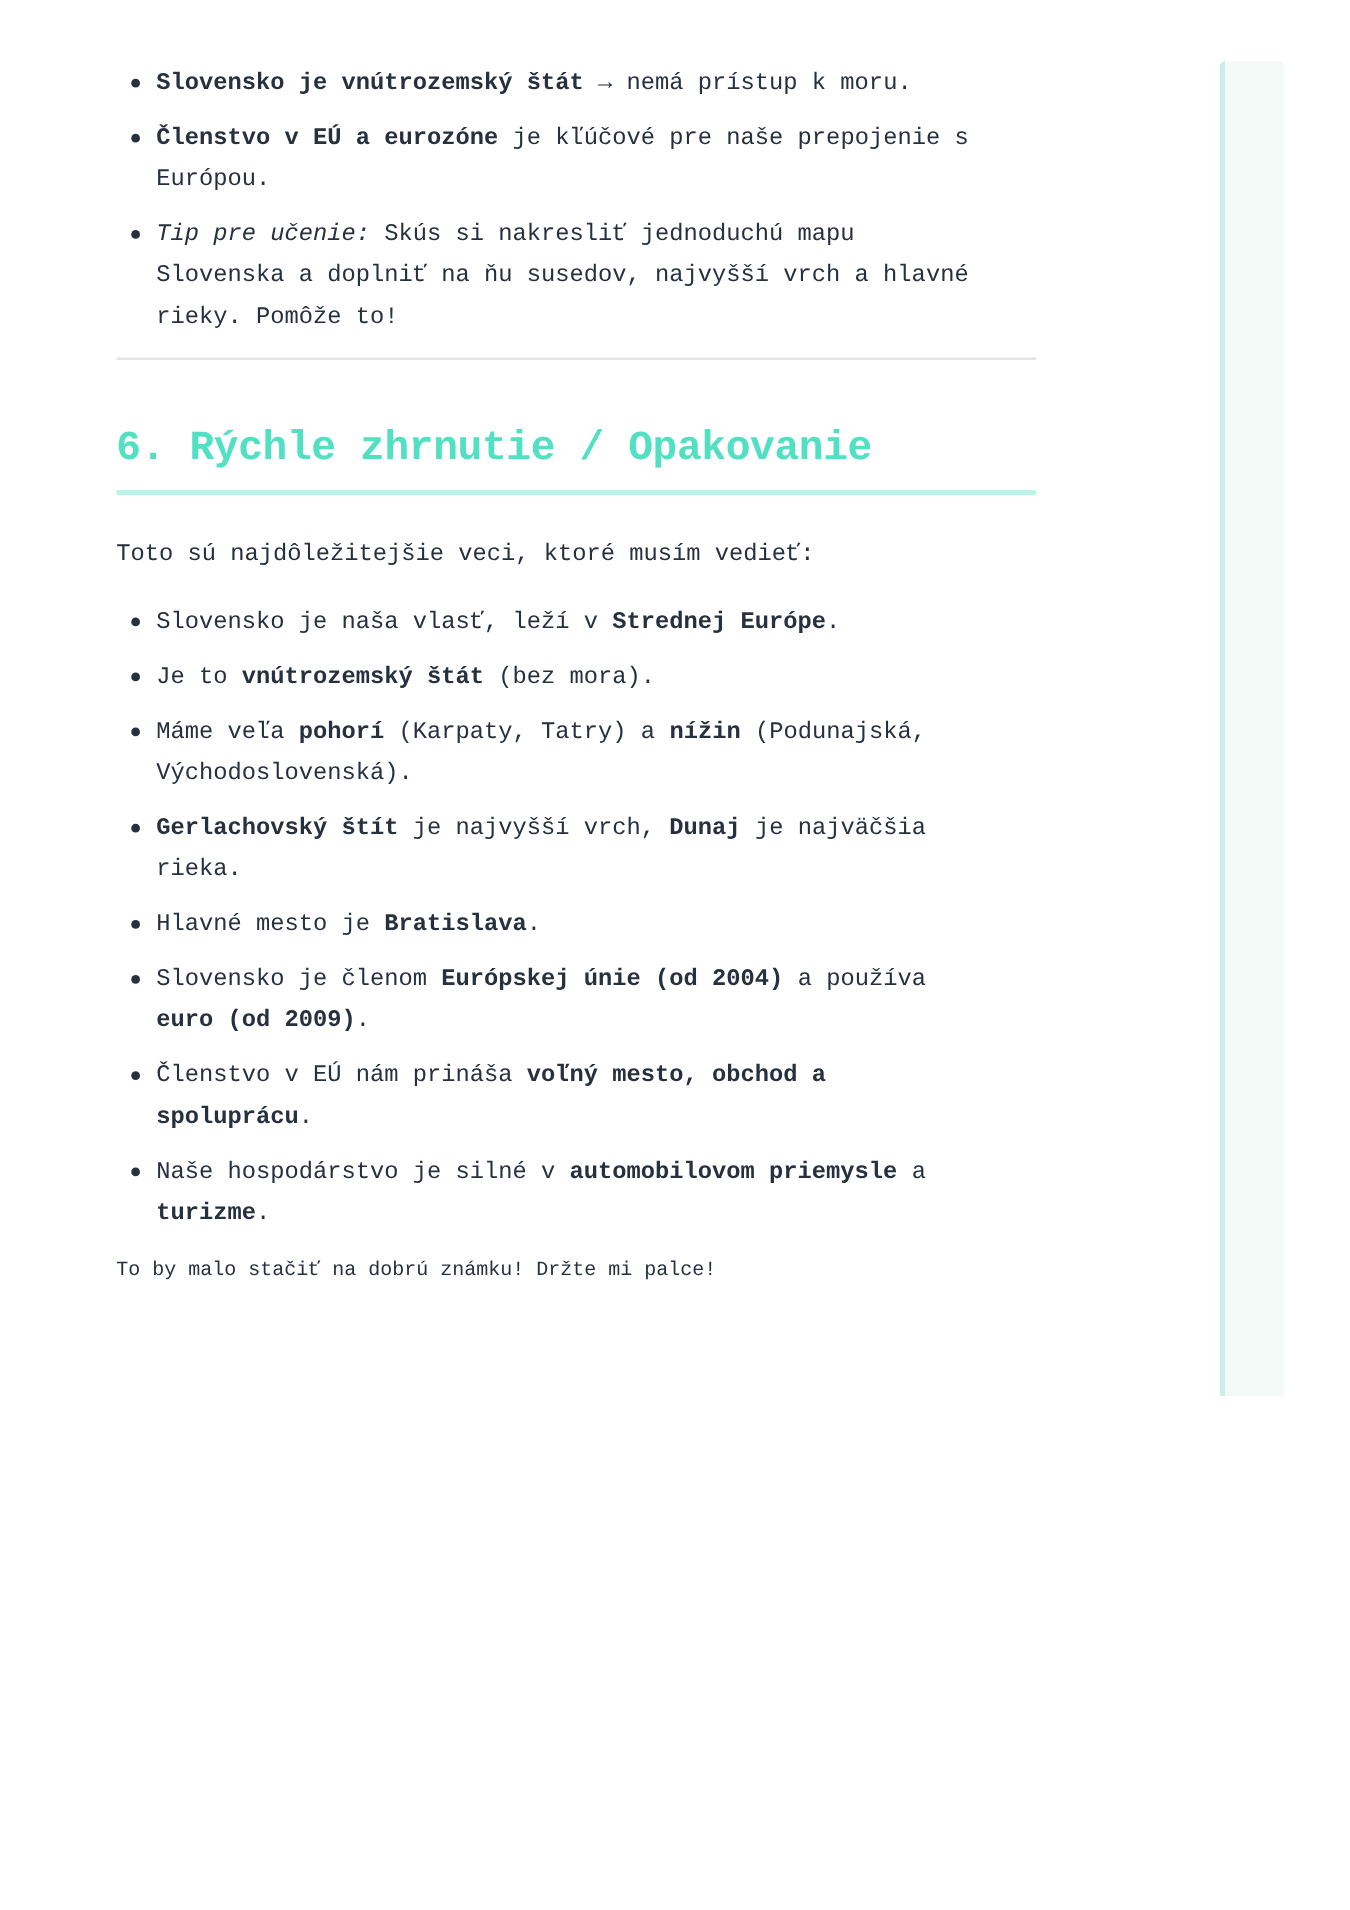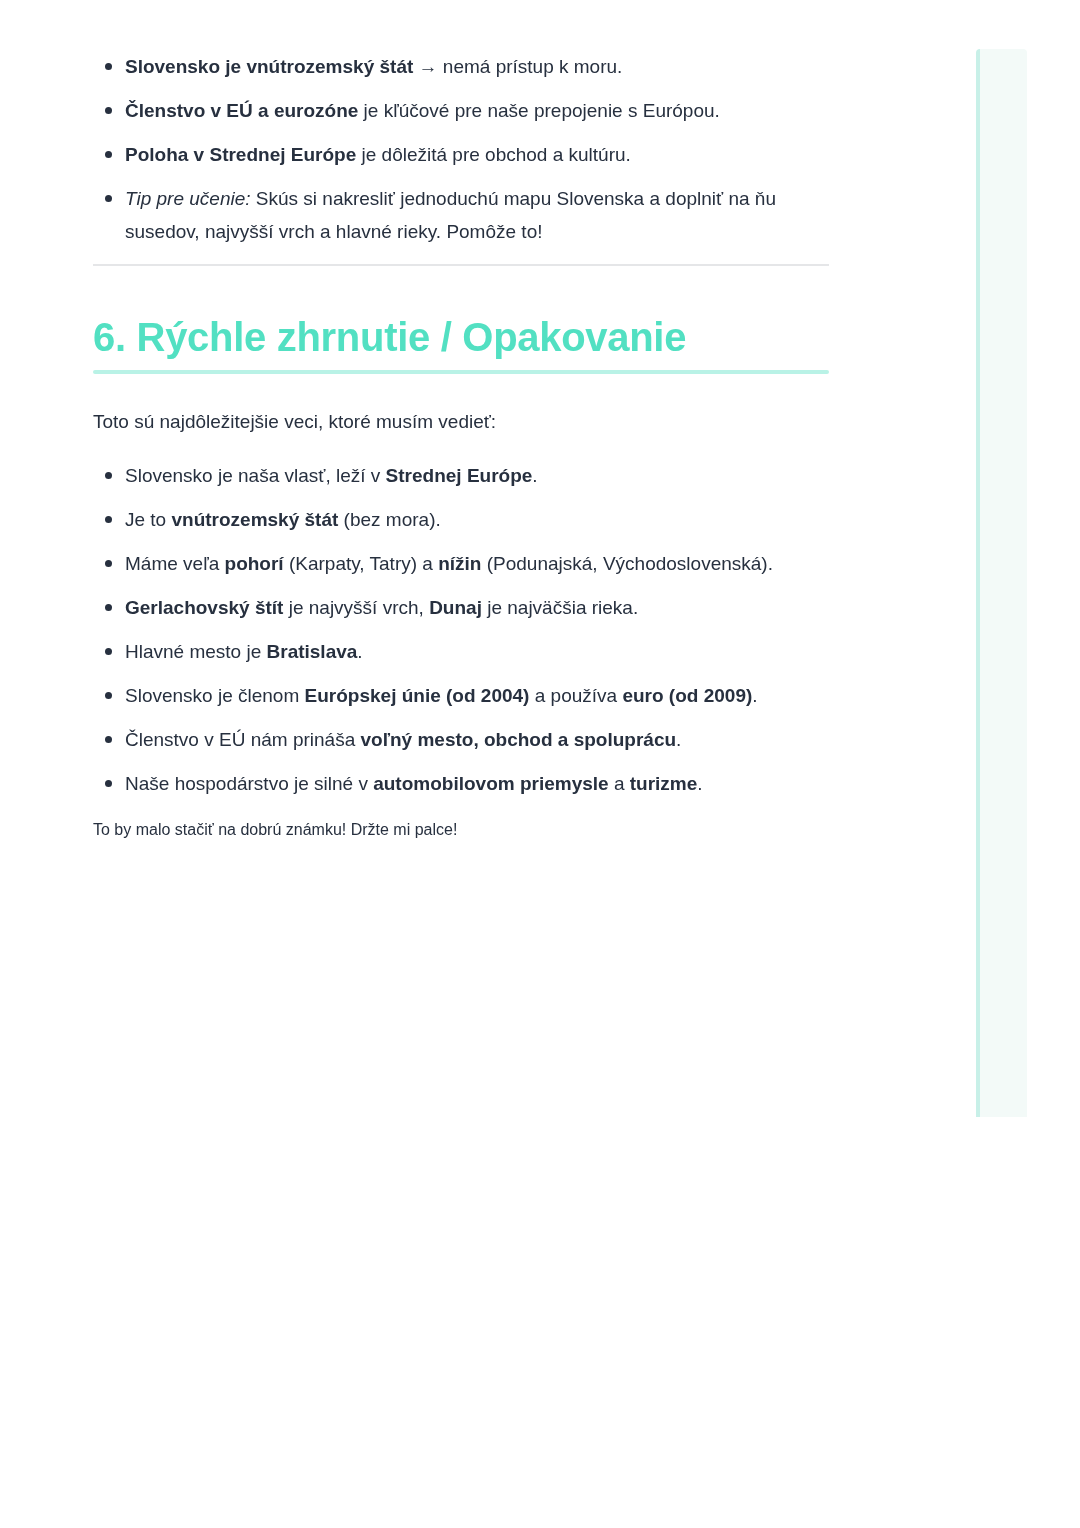--- a/index.html
+++ b/index.html
@@ -13,21 +13,21 @@
     --stripe-body: #f3faf8;
     --page-bg: #ffffff;
   }
   * { margin:0; padding:0; box-sizing:border-box; }
   html,body { background:#fff; }
   .page {
     position:relative;
     width:1080px;
     height:1164px;
     background:var(--page-bg);
-    font-family:Liberation Sans, sans-serif;
+    font-family:Liberation Mono, monospace;
     color:var(--text);
     overflow:hidden;
   }
   .side-stripe {
     position:absolute;
     left:976px;
     top:49px;
     width:51px;
     height:1068px;
     background:var(--stripe-body);
@@ -63,21 +63,21 @@
   .b { font-weight:bold; }
   .i { font-style:italic; }
   hr.divider {
     border:none;
     border-top:2px solid var(--divider);
     margin-top:16px;
     width:736px;
   }
   h2.heading {
     margin-top:51px;
-    font-size:40px;
+    font-size:33px;
     line-height:40px;
     font-weight:bold;
     letter-spacing:-0.3px;
     color:var(--accent);
   }
   .heading-underline {
     margin-top:13px;
     width:736px;
     height:4px;
     border-radius:2px;
@@ -108,21 +108,20 @@
 
 <div class="page">
 
   <div class="side-stripe"></div>
 
   <div class="content">
 
     <ul class="bullet-list key-points">
         <li><span class="b">Slovensko je vnútrozemský štát</span><span> → nemá prístup k moru.</span></li>
         <li><span class="b">Členstvo v EÚ a eurozóne</span><span> je kľúčové pre naše prepojenie s Európou.</span></li>
-        <li><span class="b">Poloha v Strednej Európe</span><span> je dôležitá pre obchod a kultúru.</span></li>
         <li><span class="i">Tip pre učenie:</span><span> Skús si nakresliť jednoduchú mapu Slovenska a doplniť na ňu susedov, najvyšší vrch a hlavné rieky. Pomôže to!</span></li>
       </ul>
 
     <hr class="divider">
 
     <h2 class="heading">6. Rýchle zhrnutie / Opakovanie</h2>
 
     <div class="heading-underline"></div>
 
     <p class="intro">Toto sú najdôležitejšie veci, ktoré musím vedieť:</p>

